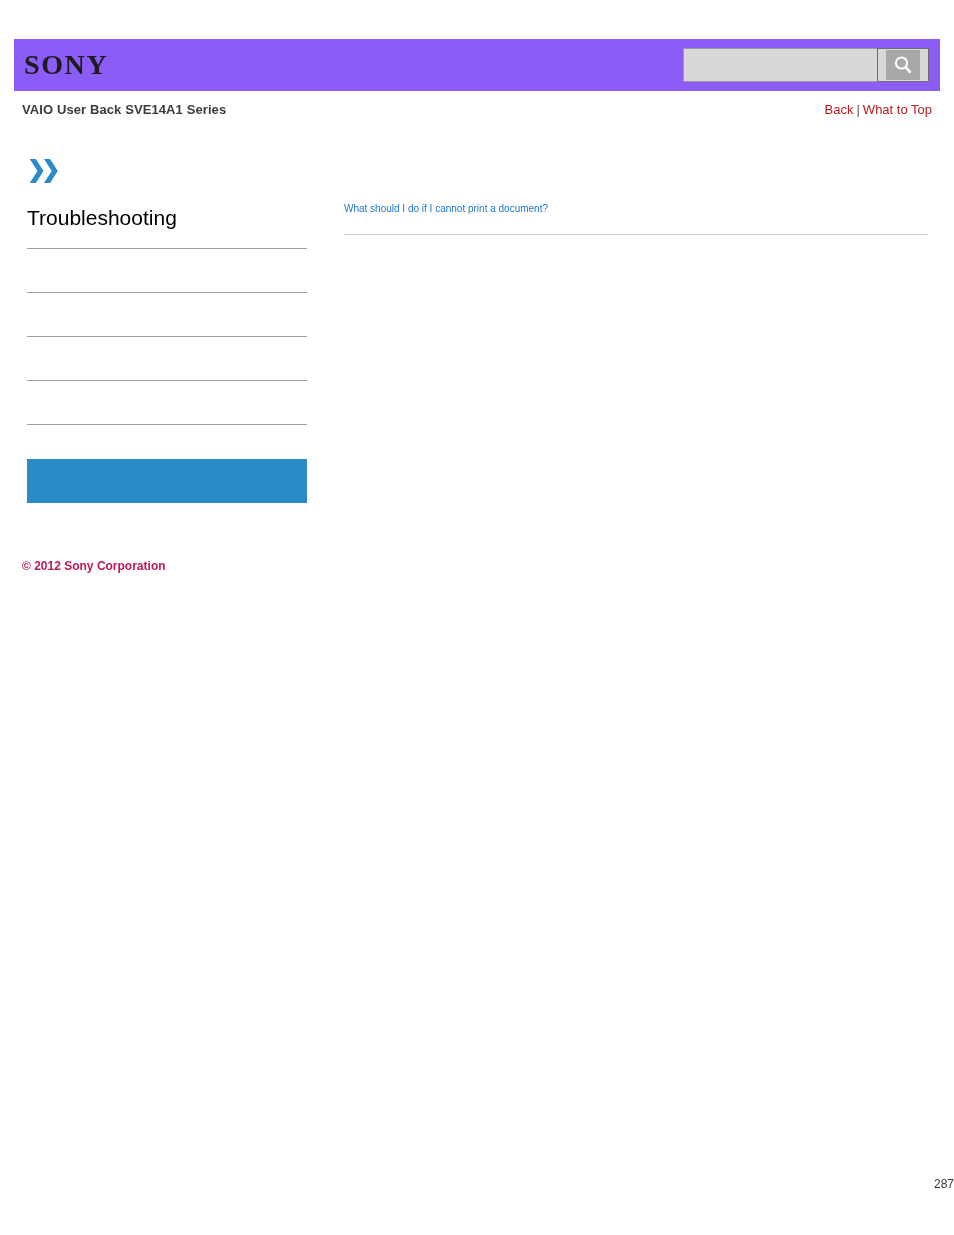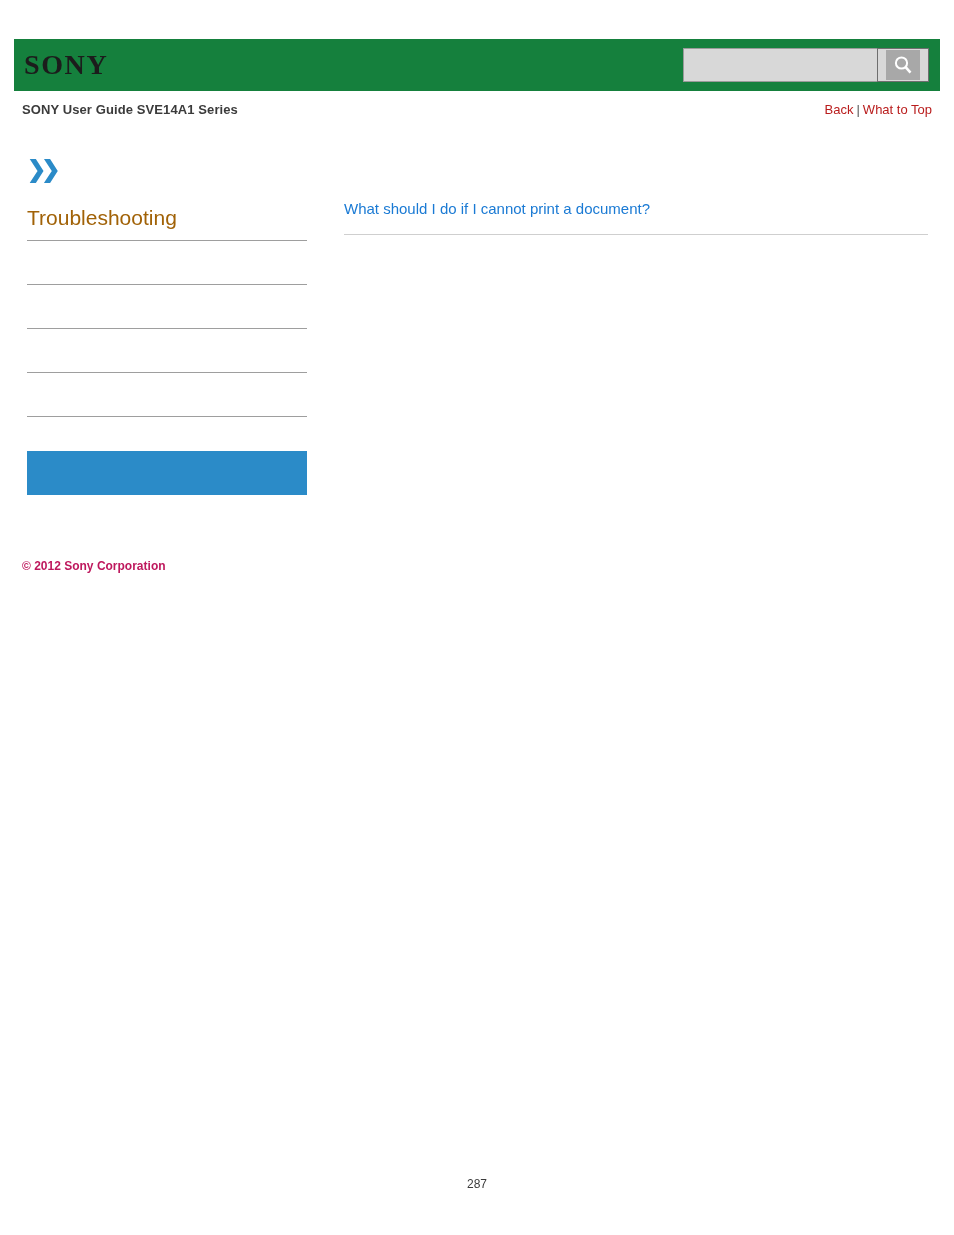--- a/index.html
+++ b/index.html
@@ -16,21 +16,21 @@
     -webkit-font-smoothing: antialiased;
   }
 
   
   #header-band {
     position: absolute;
     left: 14px;
     top: 39px;
     width: 926px;
     height: 52px;
-    background: #15803d;
+    background: #8b5cf6;
     box-sizing: border-box;
   }
   #sony-logo {
     position: absolute;
     left: 10px;
     top: 9px;
     font-family: "Liberation Serif", serif;
     font-weight: bold;
     font-size: 27px;
     letter-spacing: 1.5px;
@@ -120,23 +120,23 @@
     line-height: 22px;
     color: #2b8bc8;
     font-size: 23px;
     font-weight: bold;
     letter-spacing: -5px;
   }
   #sidebar-title {
     margin-top: 20px;
     font-size: 21px;
     font-weight: normal;
-    color: #a16207;
+    color: #000000;
     line-height: 28px;
-    padding-bottom: 8px;
+    padding-bottom: 16px;
     border-bottom: 1px solid #9e9e9e;
   }
   .nav-item {
     height: 44px;
     border-bottom: 1px solid #9e9e9e;
     box-sizing: border-box;
     display: flex;
     align-items: center;
     font-size: 14px;
     color: #2b2b2b;
@@ -163,37 +163,37 @@
 
   
   #main {
     position: absolute;
     left: 344px;
     top: 198px;
     width: 584px;
   }
   #main .topic-link {
     display: block;
-    font-size: 15px;
+    font-size: 10px;
     color: #1a7ad4;
     text-decoration: none;
     line-height: 22px;
   }
   #main .topic-rule {
     margin-top: 14px;
     border-top: 1px solid #cfcfcf;
   }
 
   
   #page-number {
     position: absolute;
     left: 0;
     right: 0;
     top: 1177px;
-    text-align: center;
+    text-align: right;
     font-size: 12px;
     color: #3b3b3b;
   }
 </style>
 </head>
 <body>
 
 <div id="header-band">
   <div id="sony-logo">SONY</div>
 
@@ -203,21 +203,21 @@
       <span class="glass-box">
         <svg width="20" height="20" viewBox="0 0 20 20" aria-hidden="true">
           <circle cx="8.5" cy="8" r="5.6" fill="none" stroke="#ffffff" stroke-width="2"></circle>
           <line x1="12.6" y1="12.2" x2="17.5" y2="17.6" stroke="#ffffff" stroke-width="2.6" stroke-linecap="butt"></line>
         </svg>
       </span>
     </button>
   </div>
 </div>
 
-<div id="guide-title">SONY User Guide SVE14A1 Series</div>
+<div id="guide-title">VAIO User Back SVE14A1 Series</div>
 
 <div id="header-links">
   <a href="#">Back</a><span class="sep">|</span><a href="#">What to Top</a>
 </div>
 
 <div id="sidebar">
   <div id="breadcrumb-arrow">❯❯</div>
 
   <div id="sidebar-title">Troubleshooting</div>
 

